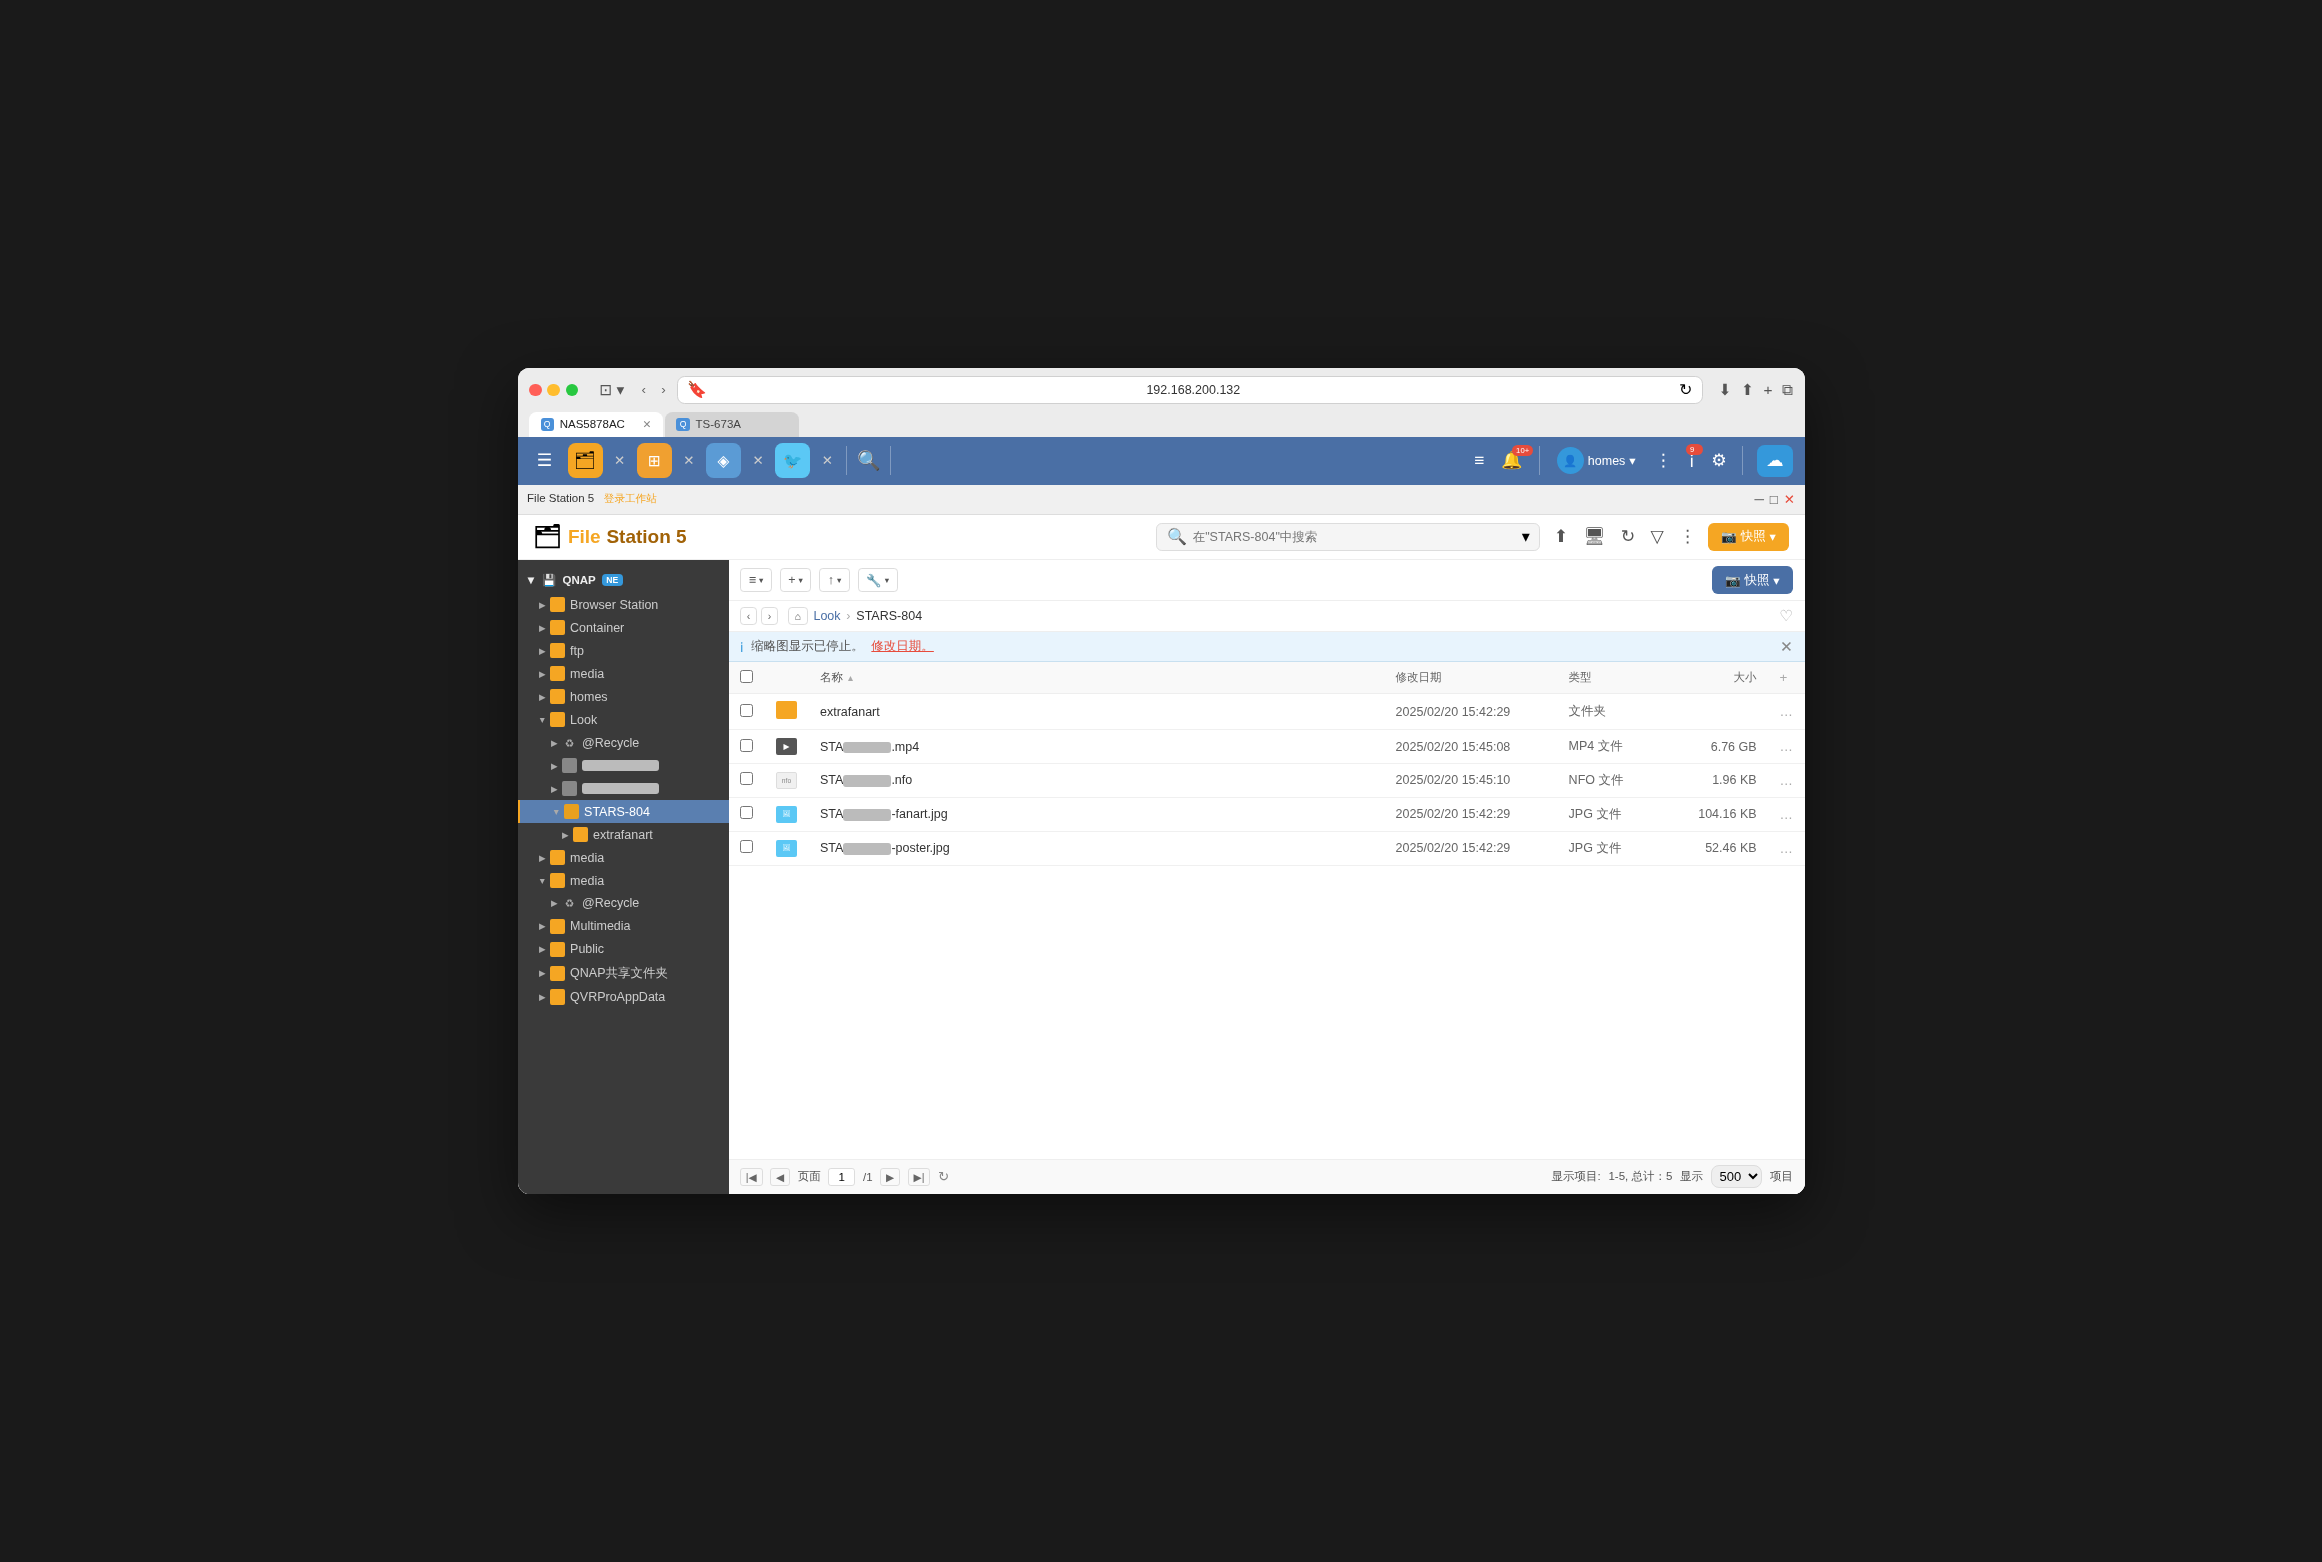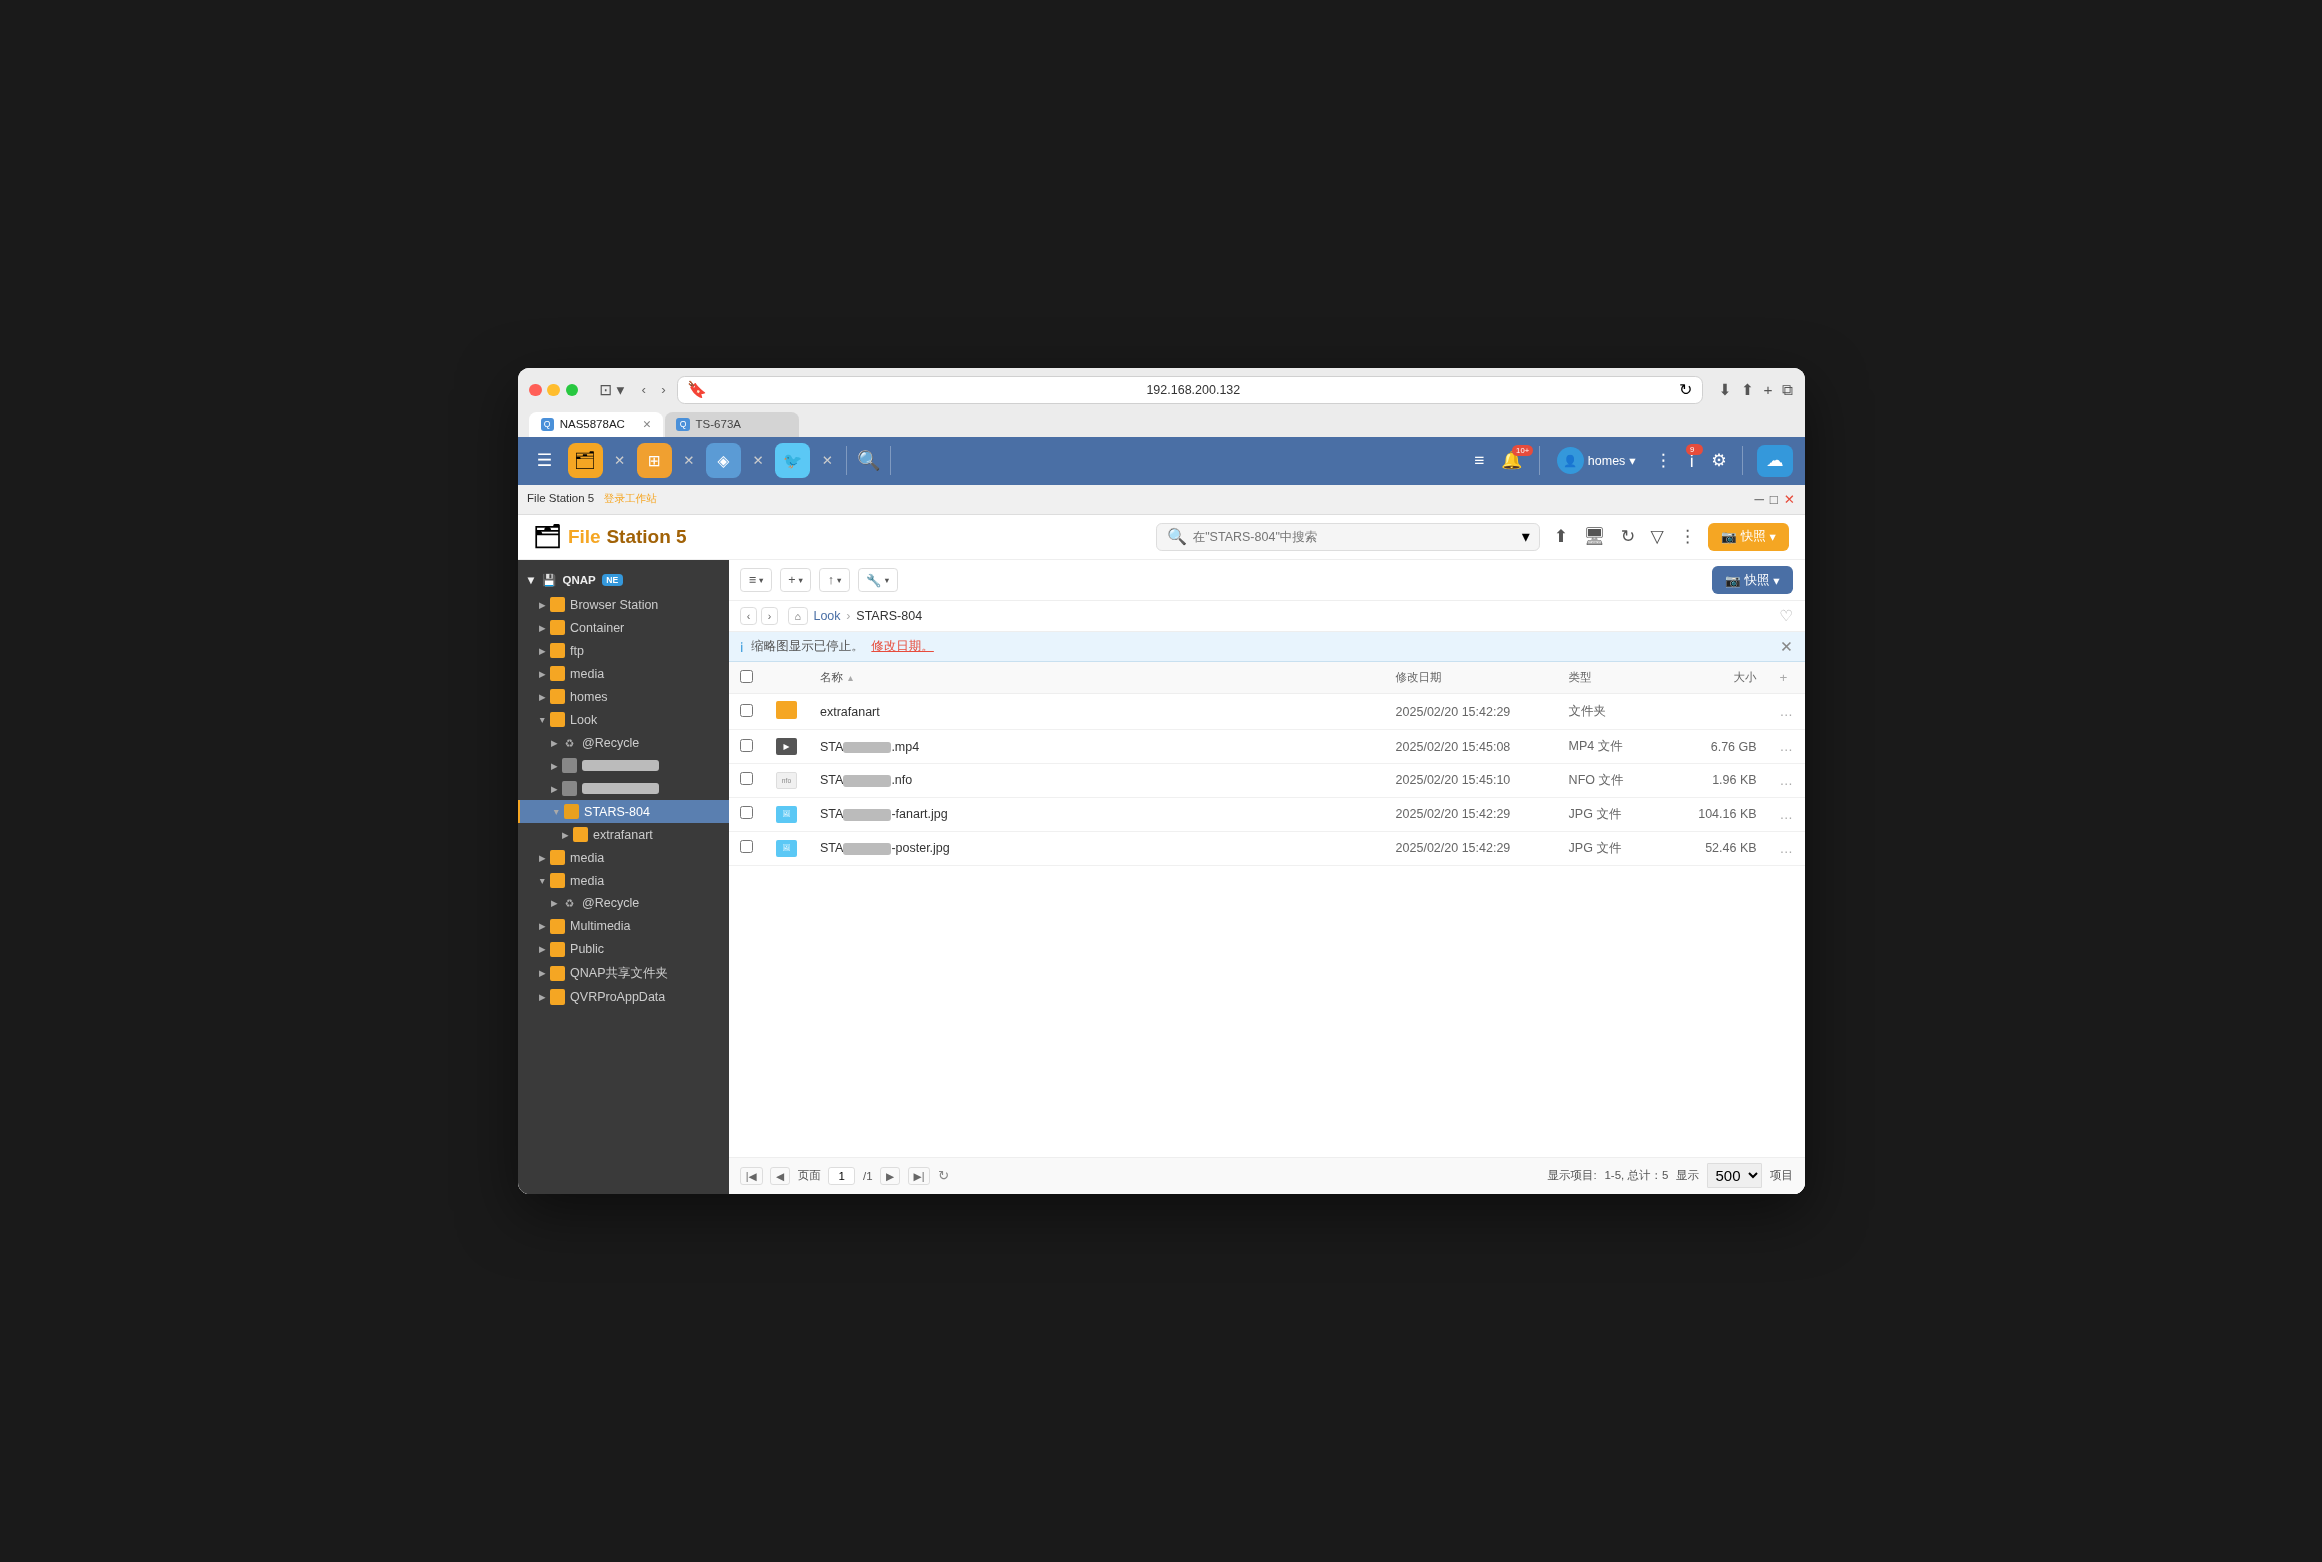--- a/index.html
+++ b/index.html
@@ -749,23 +749,23 @@
       padding: 1.9px 5.8px;
       font-size: 11.5px;
       width: 27px;
       text-align: center;
     }
 
     .footer-spacer { flex: 1; }
 
     .footer-per-page-select {
       border: 1px solid #ddd;
-      border-radius: 1px;
+      border-radius: 8px;
       padding: 1.9px 3.8px;
-      font-size: 15px;
+      font-size: 13px;
     }
 
     .refresh-btn {
       background: none;
       border: none;
       cursor: pointer;
       color: #888;
       font-size: 13.4px;
     }
 

